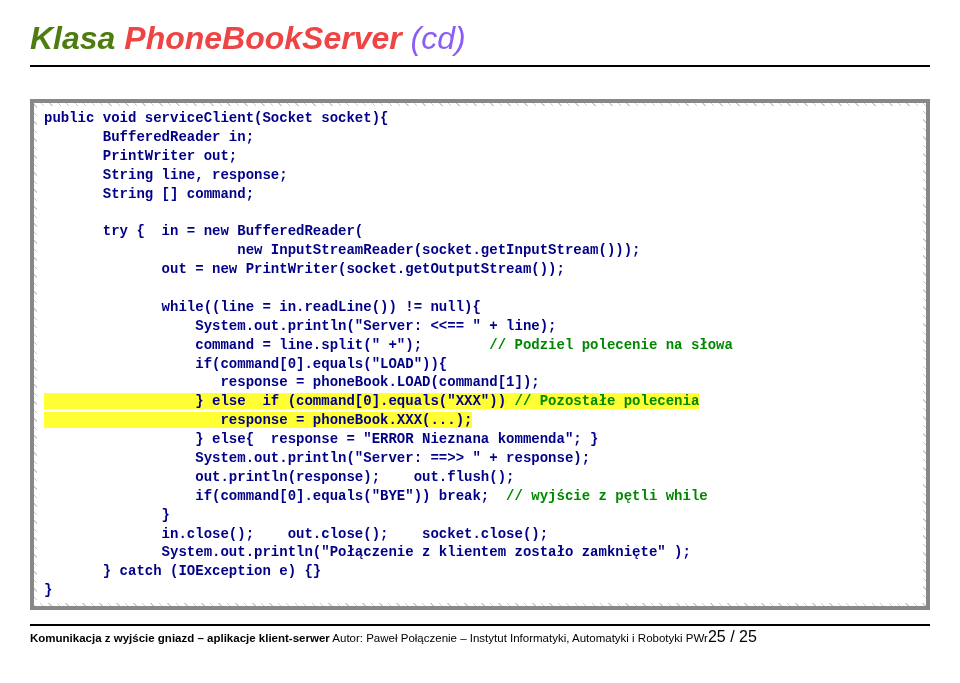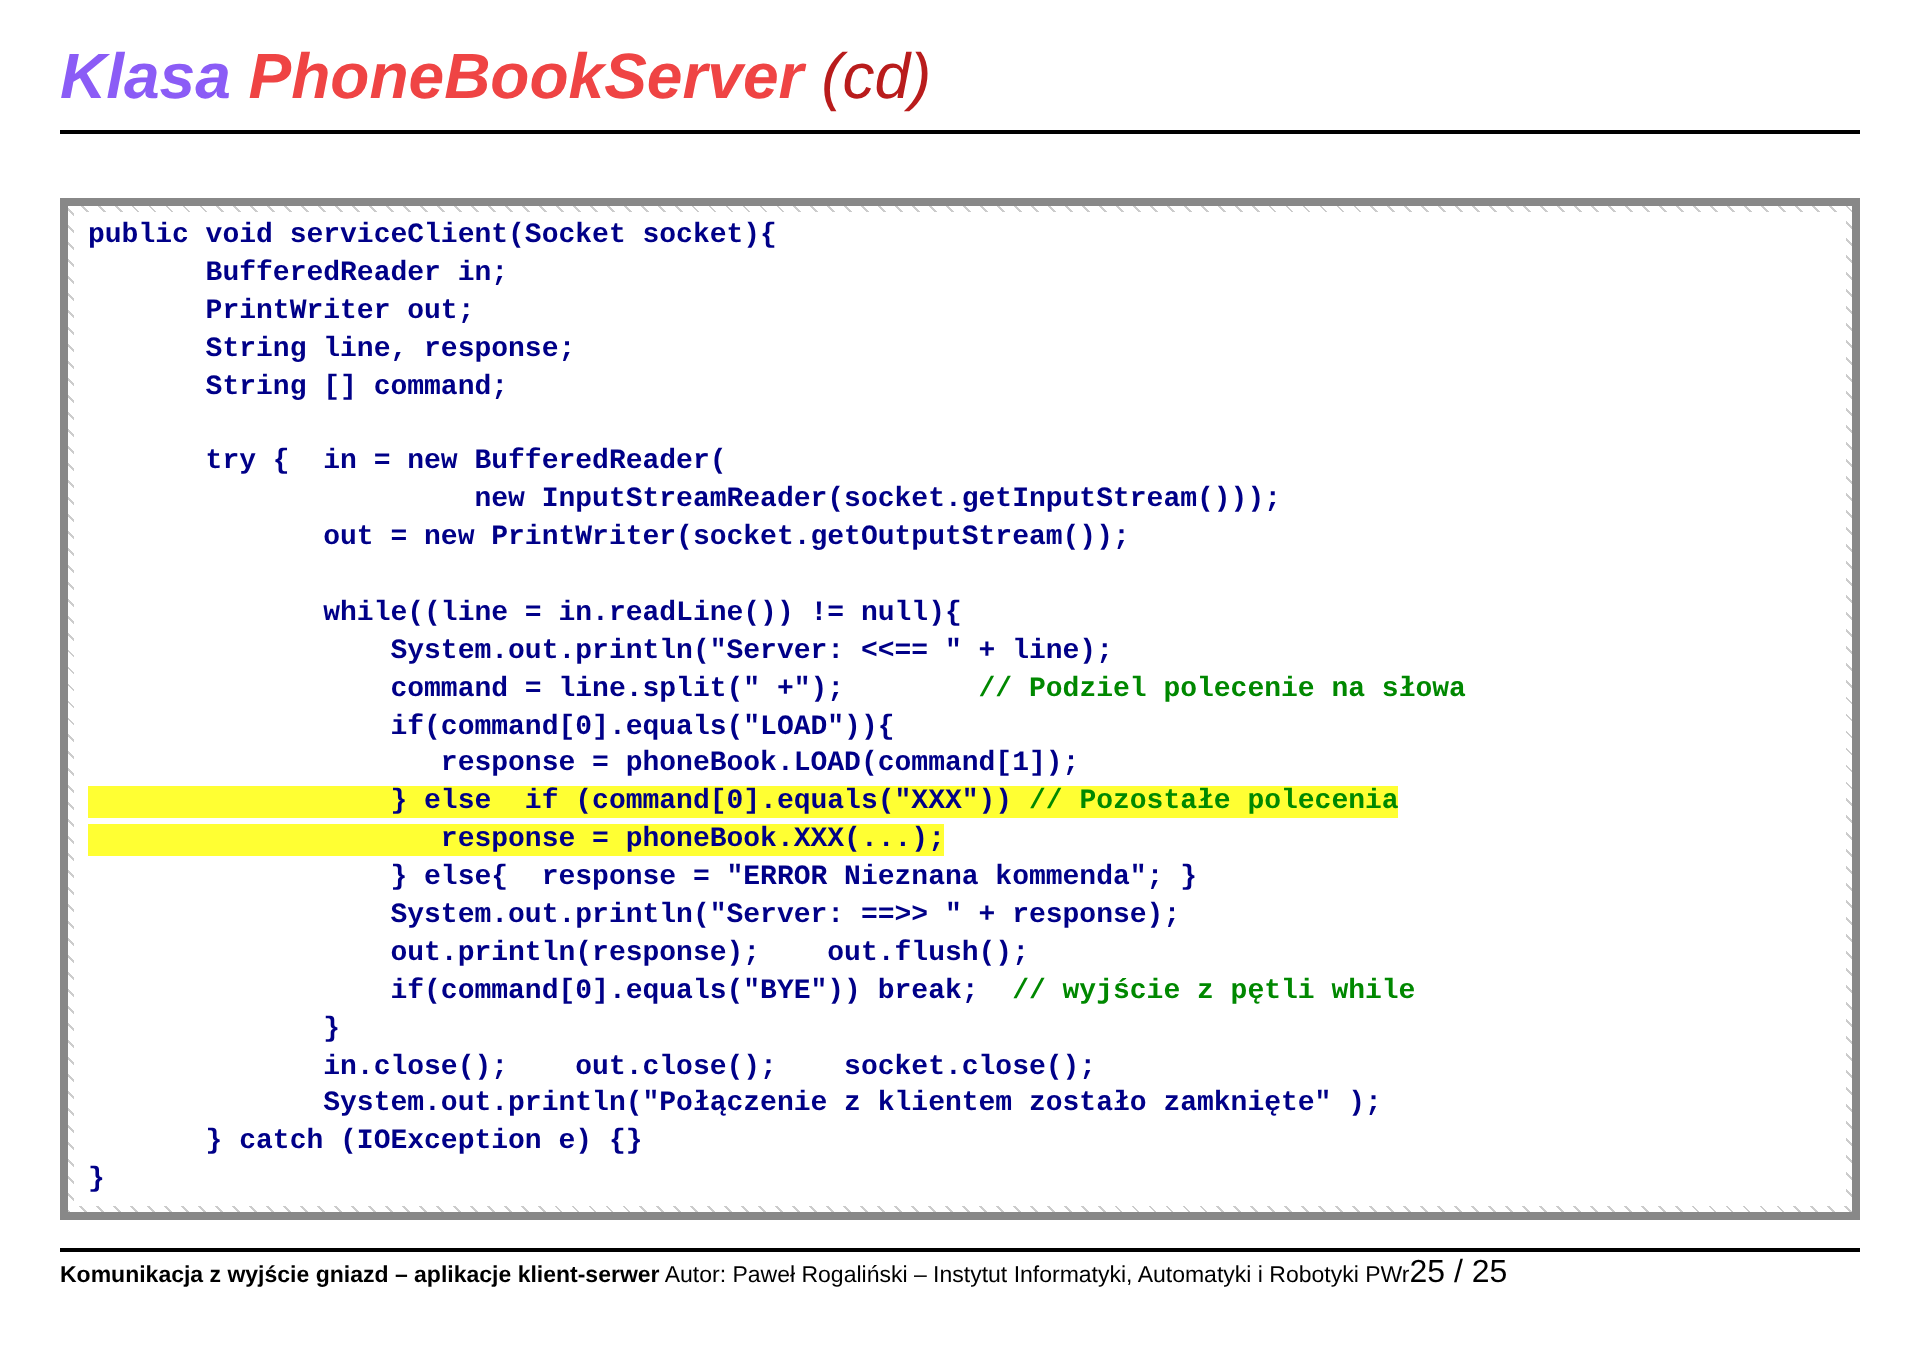--- a/index.html
+++ b/index.html
@@ -10,23 +10,23 @@
     width: 960px;
     height: 683px;
     box-sizing: border-box;
   }
   .title {
     font-size: 32px;
     font-weight: bold;
     font-style: italic;
     margin-bottom: 8px;
   }
-  .title .black { color: #8b5cf6; }
+  .title .black { color: #4d7c0f; }
   .title .blue { color: #ef4444; font-style: italic; }
-  .title .cd { color: #b91c1c; font-weight: normal; }
+  .title .cd { color: #8b5cf6; font-weight: normal; }
   hr.top {
     border: none;
     border-top: 2px solid #000;
     margin: 0 0 12px 0;
   }
   .code-box {
     border: 4px solid #888;
     border-style: solid;
     padding: 6px 10px;
     font-family: "Courier New", monospace;
@@ -91,14 +91,14 @@
 <span>                  out.println(response);    out.flush();</span>
 <span>                  if(command[0].equals("BYE")) break;  </span><span class="green">// wyjście z pętli while</span>
 <span>              }</span>
 <span>              in.close();    out.close();    socket.close();</span>
 <span>              System.out.println("Połączenie z klientem zostało zamknięte" );</span>
 <span>       } catch (IOException e) {}</span>
 <span>}</span></div></div>
 
 <hr class="bottom">
 <div class="footer">
-  <b><span>Komunikacja z wyjście gniazd – aplikacje klient-serwer</span></b><span>  Autor: Paweł Rogaliński – Instytut Informatyki, Automatyki i Robotyki PWr</span><span class="pagenum">25 / 25</span>
+  <b><span>Komunikacja z wyjście gniazd – aplikacje klient-serwer</span></b><span>  Autor: Paweł Połączenie – Instytut Informatyki, Automatyki i Robotyki PWr</span><span class="pagenum">25 / 25</span>
 </div>
 
 </body></html>

